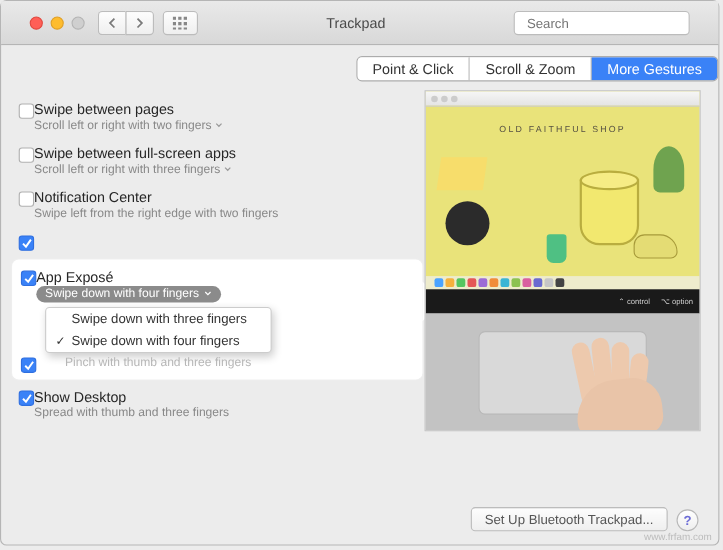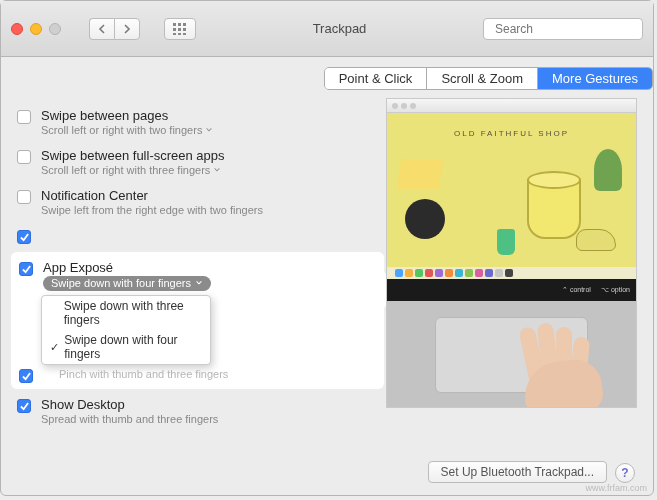--- a/index.html
+++ b/index.html
@@ -15,27 +15,27 @@
   .window {
     width: 654px;
     height: 496px;
     border: 1px solid #b5b5b5;
     border-radius: 6px;
     background: #ececec;
     position: relative;
   }
   
   .toolbar {
-    height: 56px;
+    height: 40px;
     background: linear-gradient(#e9e9e9, #d8d8d8);
     border-bottom: 1px solid #b5b5b5;
     display: flex;
     align-items: center;
-    padding: 0 10px;
-    gap: 24px;
+    padding: 0 26px;
+    gap: 8px;
   }
   .traffic { display: flex; gap: 7px; margin-right: 4px; }
   .traffic span { width: 12px; height: 12px; border-radius: 50%; }
   .tl-close { background: #ff5f57; border:1px solid #e1483f;}
   .tl-min { background: #febc2e; border:1px solid #e0a027;}
   .tl-max { background: #cfcfcf; border:1px solid #b4b4b4;}
   .btn {
     height: 22px;
     border: 1px solid #bcbcbc;
     border-radius: 4px;
@@ -76,21 +76,21 @@
   .tabs { display:flex; border:1px solid #acacac; border-radius:5px; overflow:hidden;}
   .tab { padding:3px 14px; font-size:13px; background:#fff; color:#333; border-right:1px solid #acacac;}
   .tab:last-child{border-right:none;}
   .tab.active { background:#3a82f7; color:#fff; }
   
   .main { display:flex; padding:0 16px; gap:10px; }
   .options { flex:1; position:relative; padding-top:4px;}
   .opt {
     display:flex;
     align-items:flex-start;
-    gap:10px;
+    gap:0;
     padding:6px 0;
   }
   .cb {
     width:14px; height:14px;
     border:1px solid #b0b0b0;
     border-radius:3px;
     background:#fff;
     margin-top:2px;
     flex-shrink:0;
     display:flex; align-items:center; justify-content:center;
@@ -130,21 +130,21 @@
     font-size:11px;
     gap:4px;
     margin-top:1px;
   }
   .dropdown {
     background:#fff;
     border:1px solid #ccc;
     border-radius:4px;
     box-shadow:2px 3px 8px rgba(0,0,0,.2);
     margin:4px 0 2px 22px;
-    width:170px;
+    width:206px;
     font-size:12px;
   }
   .dd-item { display:flex; align-items:center; gap:5px; padding:3px 8px;}
   .dd-check { width:10px; text-align:center; font-size:11px; color:#333;}
   .covered { color:#b6b6b6; font-size:11px; margin-left:24px; margin-top:-2px;}
   
   .preview {
     width:251px; height:310px;
     border:1px solid #c9c9c9;
     background:#dcdcdc;

